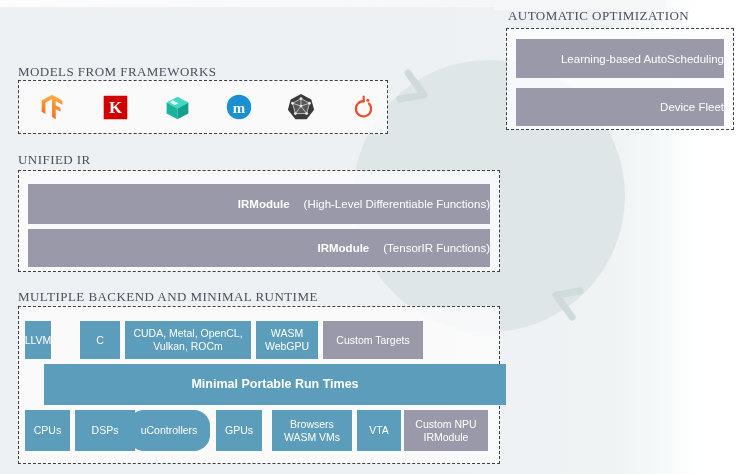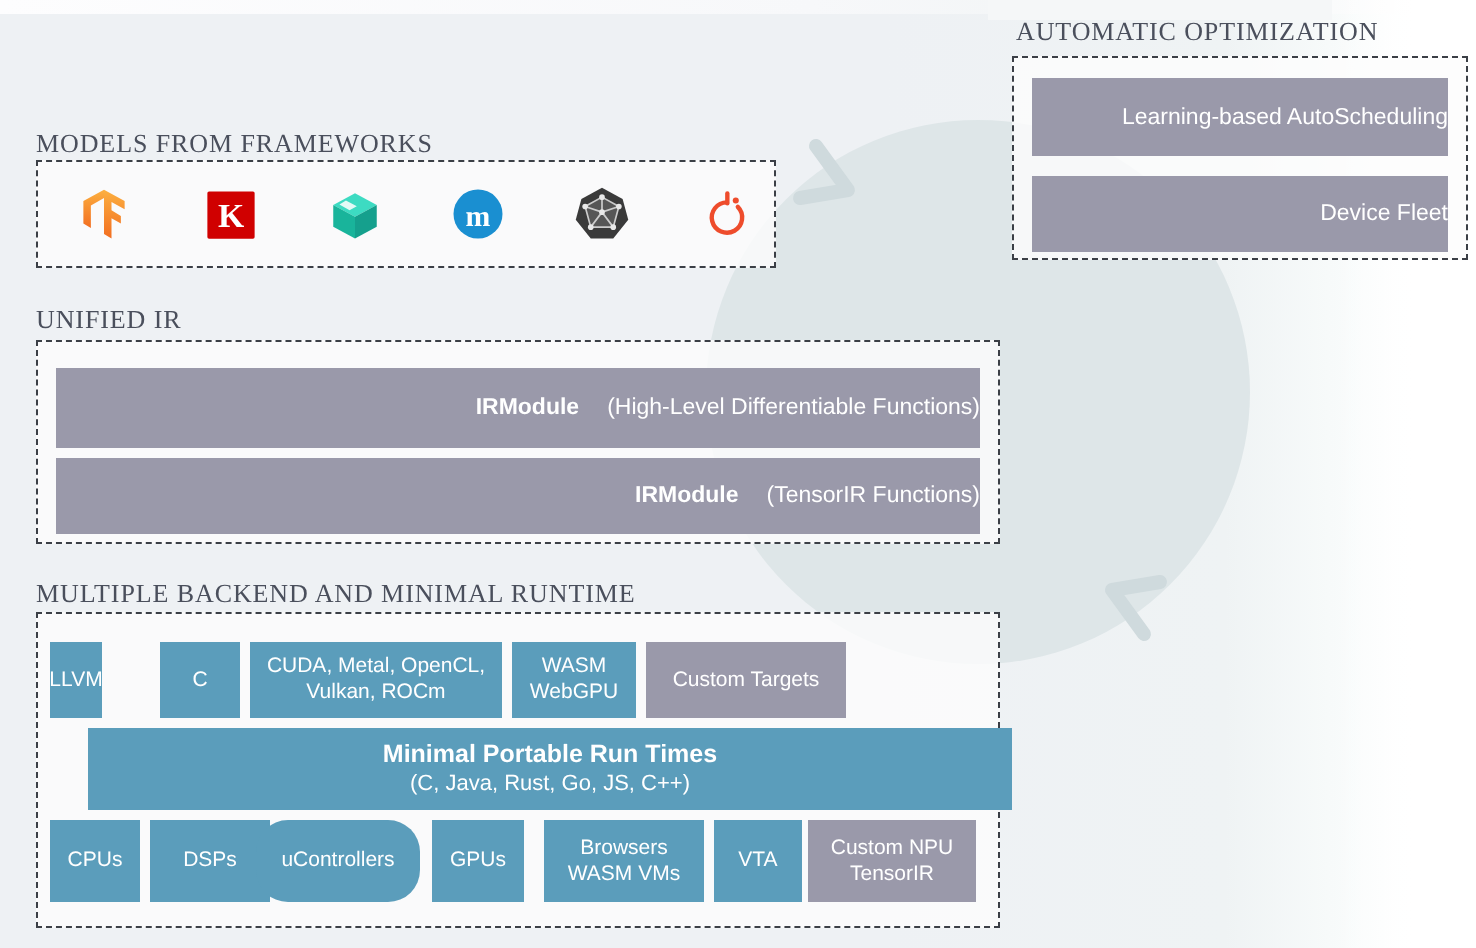--- a/index.html
+++ b/index.html
@@ -211,21 +211,20 @@
   <div class="bbox" style="left:256px; top:321px; width:62px; height:38px; white-space:pre-line;">
     <span>WASM
 WebGPU</span>
   </div>
   <div class="bbox grayish" style="left:323px; top:321px; width:100px; height:38px;">
     <span>Custom Targets</span>
   </div>
 
   <div class="bbox big" style="left:25px; top:364px; width:462px; height:41px;">
     <span class="t1">Minimal Portable Run Times</span>
-    <span class="t2">(C, Java, Rust, Go, JS, C++)</span>
   </div>
 
   <div class="bbox" style="left:25px; top:410px; width:45px; height:41px;">
     <span>CPUs</span>
   </div>
   <div class="bbox" style="left:75px; top:410px; width:60px; height:41px;">
     <span>DSPs</span>
   </div>
   <div class="bbox" style="left:128px; top:410px; width:82px; height:41px;border-radius:16px;">
     <span>uControllers</span>
@@ -235,21 +234,21 @@
   </div>
   <div class="bbox" style="left:272px; top:410px; width:80px; height:41px; white-space:pre-line;">
     <span>Browsers
 WASM VMs</span>
   </div>
   <div class="bbox" style="left:357px; top:410px; width:44px; height:41px;">
     <span>VTA</span>
   </div>
   <div class="bbox grayish" style="left:404px; top:410px; width:84px; height:41px; white-space:pre-line;">
     <span>Custom NPU
-TensorIR</span>
+IRModule</span>
   </div>
 
   <div class="sec-label" style="left:508px; top:8px;">AUTOMATIC OPTIMIZATION</div>
 
   <div class="dash-box" style="left:506px; top:28px; width:228px; height:102px;"></div>
 
   <div class="graybar" style="left:516px; top:39px; width:208px; height:39px;">
     <span>Learning-based AutoScheduling</span>
   </div>
 

